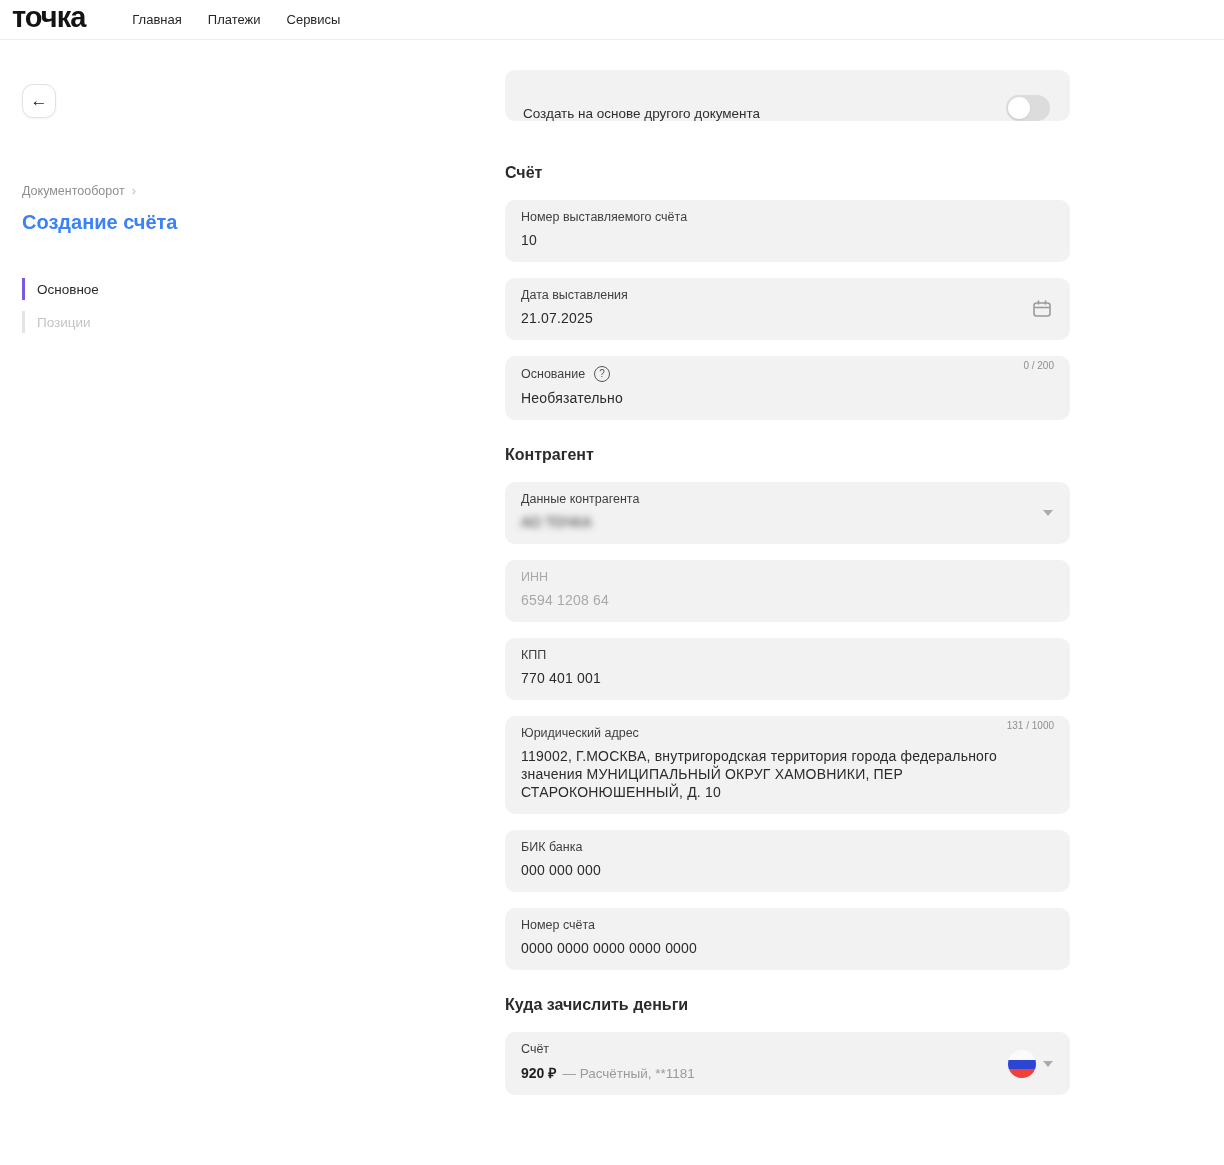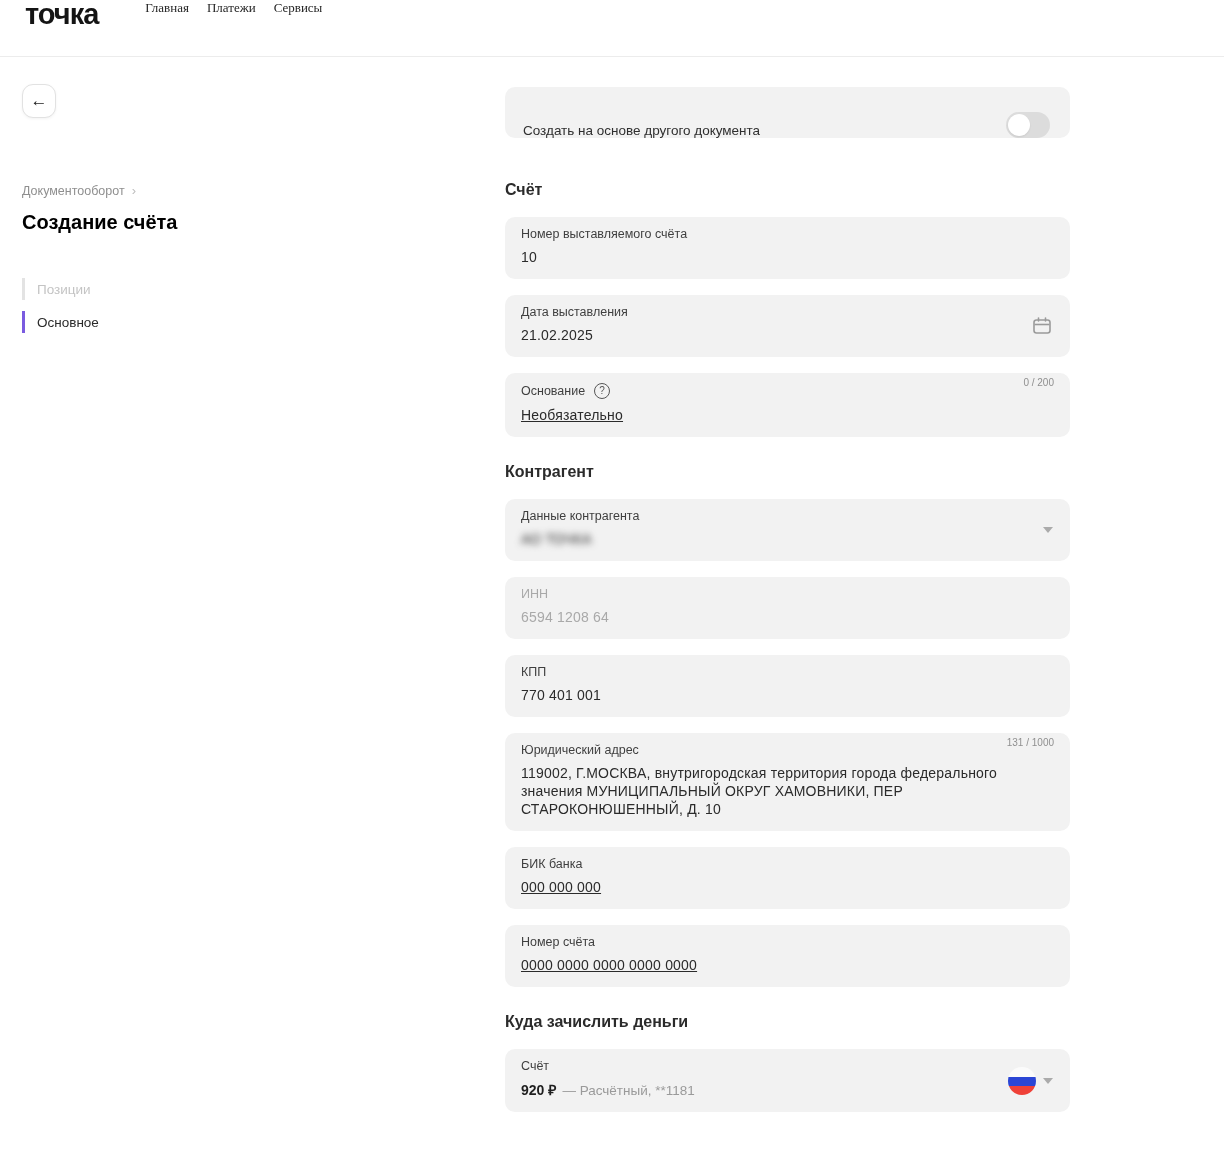--- a/index.html
+++ b/index.html
@@ -7,35 +7,35 @@
   body {
     background:#ffffff;
     font-family:"Liberation Sans", sans-serif;
     color:#2b2b2b;
     position:relative;
     overflow:hidden;
   }
 
   
   .header {
-    height:57px;
+    height:40px;
     border-bottom:1px solid #ececec;
     display:flex;
-    align-items:flex-start;
-    padding-left:25px;
+    align-items:center;
+    padding-left:12px;
   }
   .logo {
     font-size:29px;
     font-weight:800;
     letter-spacing:-1px;
     color:#141414;
     line-height:1;
     padding-bottom:4px;
   }
-  .nav { display:flex; margin-left:47px; gap:18px;font-family:Liberation Serif, serif; }
+  .nav { display:flex; margin-left:47px; gap:26px; }
   .nav-item { font-size:13px; color:#262626; cursor:pointer; }
 
   
   .sidebar { position:absolute; left:22px; top:84px; width:400px; }
   .back-btn {
     width:34px; height:34px;
     border:1px solid #e2e2e2;
     border-radius:11px;
     background:#fff;
     display:flex; align-items:center; justify-content:center;
@@ -47,21 +47,21 @@
     margin-top:65px;
     font-size:12.5px;
     color:#8f8f8f;
     display:flex; align-items:center; gap:7px;
   }
   .crumb-chevron { color:#bdbdbd; font-size:13px; }
   .page-title {
     margin-top:13px;
     font-size:20px;
     font-weight:700;
-    color:#000000;
+    color:#3b82f6;
   }
   .steps { margin-top:44px; display:flex; flex-direction:column; gap:11px; }
   .step {
     display:flex; align-items:center;
     font-size:13.5px;
     padding-left:12px;
     border-left:3px solid transparent;
     min-height:22px;
     cursor:pointer;
   }
@@ -79,21 +79,21 @@
     margin-bottom:16px;
     min-height:56px;
   }
   .card .label {
     font-size:12.5px;
     color:#3f3f3f;
     margin-bottom:7px;
     display:flex; align-items:center; gap:9px;
   }
   .card .value { font-size:14px; color:#2b2b2b; letter-spacing:0.2px; line-height:18px; }
-  .placeholder { color:#a9a9a9;text-decoration:underline; }
+  .placeholder { color:#a9a9a9; }
   .card.disabled .label, .card.disabled .value { color:#a9a9a9; }
   .counter {
     position:absolute; top:4px; right:16px;
     font-size:10px; color:#8f8f8f;
   }
   .section-title {
     font-size:16px;
     font-weight:600;
     color:#2b2b2b;
     margin:26px 0 18px;
@@ -170,25 +170,25 @@
 <div class="sidebar">
   <div class="back-btn">
     <span>←</span>
   </div>
   <div class="breadcrumb">
     <span>Документооборот</span>
     <span class="crumb-chevron">›</span>
   </div>
   <div class="page-title">Создание счёта</div>
   <div class="steps">
+    <div class="step active">
+      <span>Основное</span>
+    </div>
     <div class="step inactive">
       <span>Позиции</span>
-    </div>
-    <div class="step active">
-      <span>Основное</span>
     </div>
   </div>
 </div>
 
 <div class="content">
 
   <div class="card toggle-card">
     <span class="toggle-label">Создать на основе другого документа</span>
     <div class="toggle">
       <div class="knob"></div>
@@ -197,21 +197,21 @@
 
   <div class="section-title" style="margin-top:43px;">Счёт</div>
 
   <div class="card">
     <div class="label">Номер выставляемого счёта</div>
     <div class="value">10</div>
   </div>
 
   <div class="card">
     <div class="label">Дата выставления</div>
-    <div class="value">21.02.2025</div>
+    <div class="value">21.07.2025</div>
     <div class="field-right">
       <svg class="calendar-icon" width="22" height="22" viewBox="0 0 22 22" fill="none">
         <rect x="3" y="5" width="16" height="13" rx="2.5" stroke="#9a9a9a" stroke-width="1.6"></rect>
         <line x1="3.5" y1="9.5" x2="18.5" y2="9.5" stroke="#9a9a9a" stroke-width="1.6"></line>
         <line x1="7.5" y1="3" x2="7.5" y2="6" stroke="#9a9a9a" stroke-width="1.6" stroke-linecap="round"></line>
         <line x1="14.5" y1="3" x2="14.5" y2="6" stroke="#9a9a9a" stroke-width="1.6" stroke-linecap="round"></line>
       </svg>
     </div>
   </div>
 

